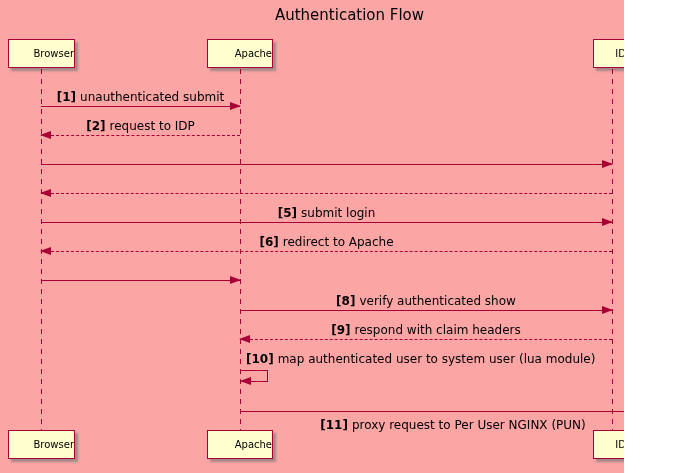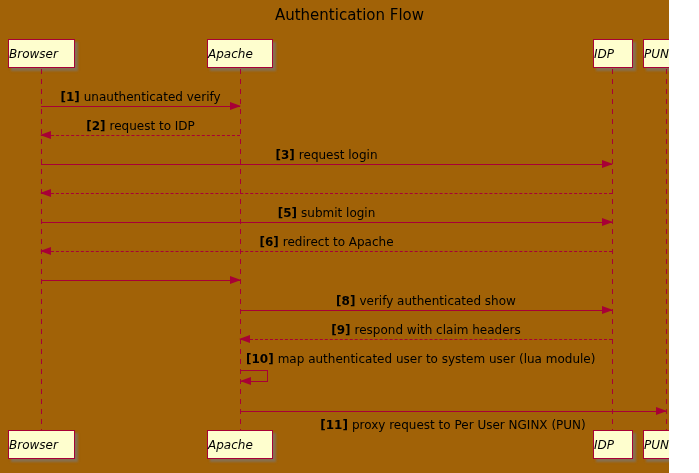--- a/index.html
+++ b/index.html
@@ -2,33 +2,33 @@
 <html style="--accent: #A80036; --fill: #FEFECE; --ink: #000000;"><head>
 <meta charset="utf-8">
 <style>
   :root{
     --accent:#A80036;
     --fill:#FEFECE;
     --ink:#000000;
   }
   html,body{margin:0;padding:0;background:#ffffff;}
   body{font-family:"DejaVu Sans","Liberation Sans",sans-serif;color:var(--ink);}
-  .canvas{position:relative;width:669px;height:473px;background:#a16207;overflow:hidden;}
+  .canvas{position:relative;width:580px;height:473px;background:#fca5a5;overflow:hidden;padding-left:44px;}
 
   .title{
     position:absolute;left:0;top:6px;width:699px;
     text-align:center;font-size:15px;color:var(--ink);
   }
 
   .pbox{
     position:absolute;height:29px;box-sizing:border-box;
     background:var(--fill);border:1.8px solid var(--accent);
     box-shadow:3px 3px 2px rgba(120,120,120,0.65);
-    display:flex;align-items:center;justify-content:flex-start;
-    font-size:12px;color:var(--ink);font-style:italic;
+    display:flex;align-items:center;justify-content:flex-end;
+    font-size:10px;color:var(--ink);
   }
 
   .lifeline{
     position:absolute;width:1px;top:69px;height:361px;
     background:repeating-linear-gradient(to bottom,var(--accent) 0 5px,transparent 5px 10px);
   }
 
   .arrow{position:absolute;height:0;}
   .arrow.solid{border-top:1.5px solid var(--accent);}
   .arrow.dashed{border-top:1px dashed var(--accent);}
@@ -72,36 +72,33 @@
   <div class="pbox" style="left:643px;top:39px;width:47px;">
     <span>PUN</span>
   </div>
 
   <div class="lifeline" style="left:41px;"></div>
   <div class="lifeline" style="left:240px;"></div>
   <div class="lifeline" style="left:612px;"></div>
   <div class="lifeline" style="left:666px;"></div>
 
   <div class="msg" style="left:41px;top:90px;width:199px;">
-    <span class="seq">[1]</span><span>unauthenticated verify</span>
+    <span class="seq">[1]</span><span>unauthenticated submit</span>
   </div>
   <div class="arrow solid" style="left:41px;top:106px;width:199px;">
     <span class="head right"></span>
   </div>
 
   <div class="msg" style="left:41px;top:119px;width:199px;">
     <span class="seq">[2]</span><span>request to IDP</span>
   </div>
   <div class="arrow dashed" style="left:41px;top:135px;width:199px;">
     <span class="head left"></span>
   </div>
 
-  <div class="msg" style="left:41px;top:148px;width:571px;">
-    <span class="seq">[3]</span><span>request login</span>
-  </div>
   <div class="arrow solid" style="left:41px;top:164px;width:571px;">
     <span class="head right"></span>
   </div>
 
   <div class="arrow dashed" style="left:41px;top:193px;width:571px;">
     <span class="head left"></span>
   </div>
 
   <div class="msg" style="left:41px;top:206px;width:571px;">
     <span class="seq">[5]</span><span>submit login</span>

